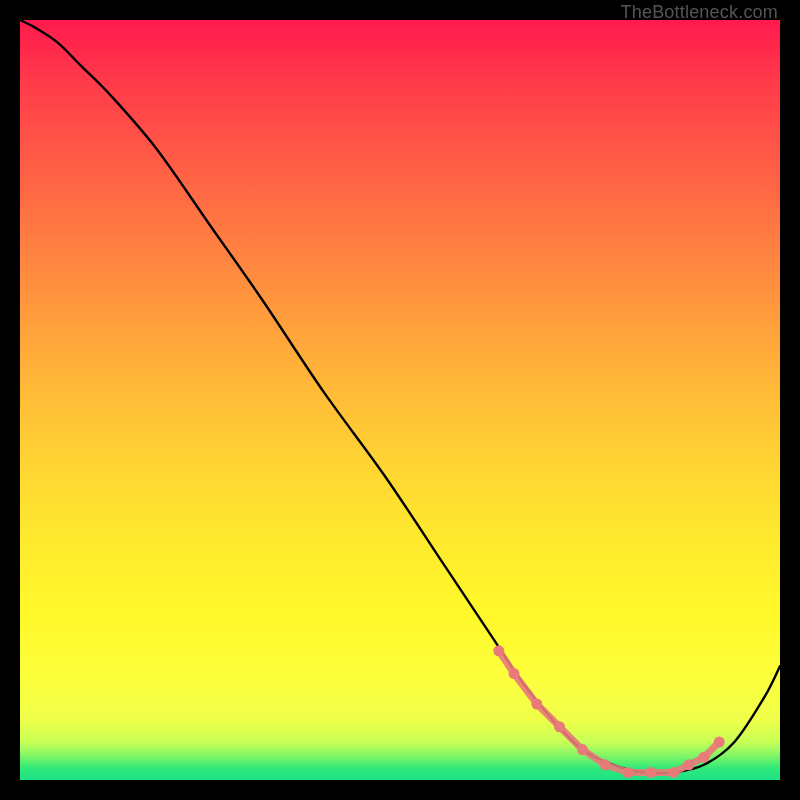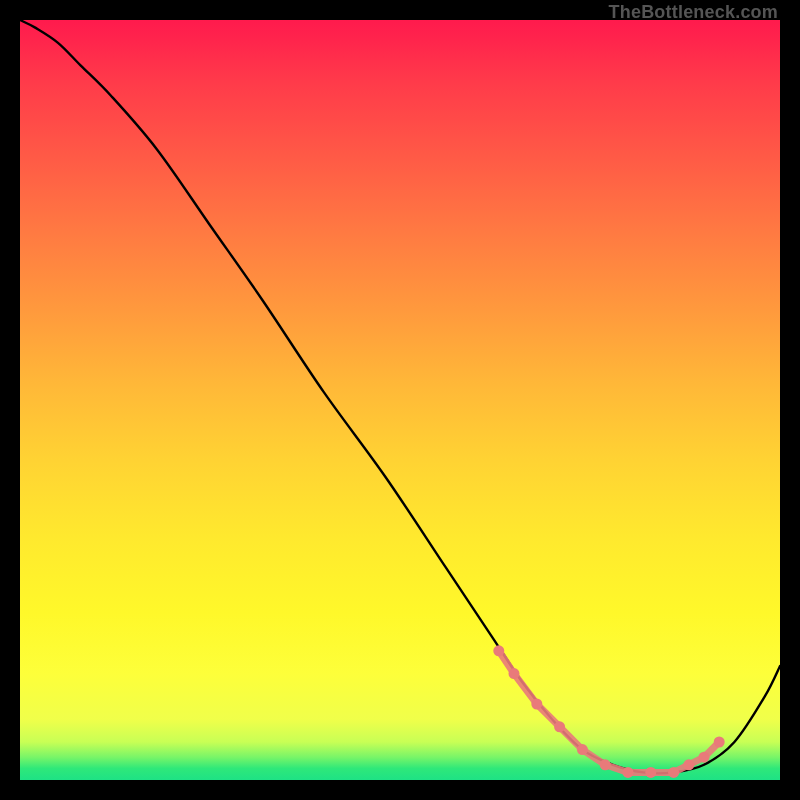--- a/index.html
+++ b/index.html
@@ -43,21 +43,21 @@
       #1ee285 100%
     );
   }
   .attribution {
     position: absolute;
     top: 2px;
     right: 22px;
     color: #555;
     font-size: 18px;
     letter-spacing: 0.2px;
-    font-weight: 700;
+    font-weight: 400;
   }
   svg.curve {
     position: absolute;
     left: 0;
     top: 0;
     width: 760px;
     height: 760px;
   }
 </style>
 </head>

